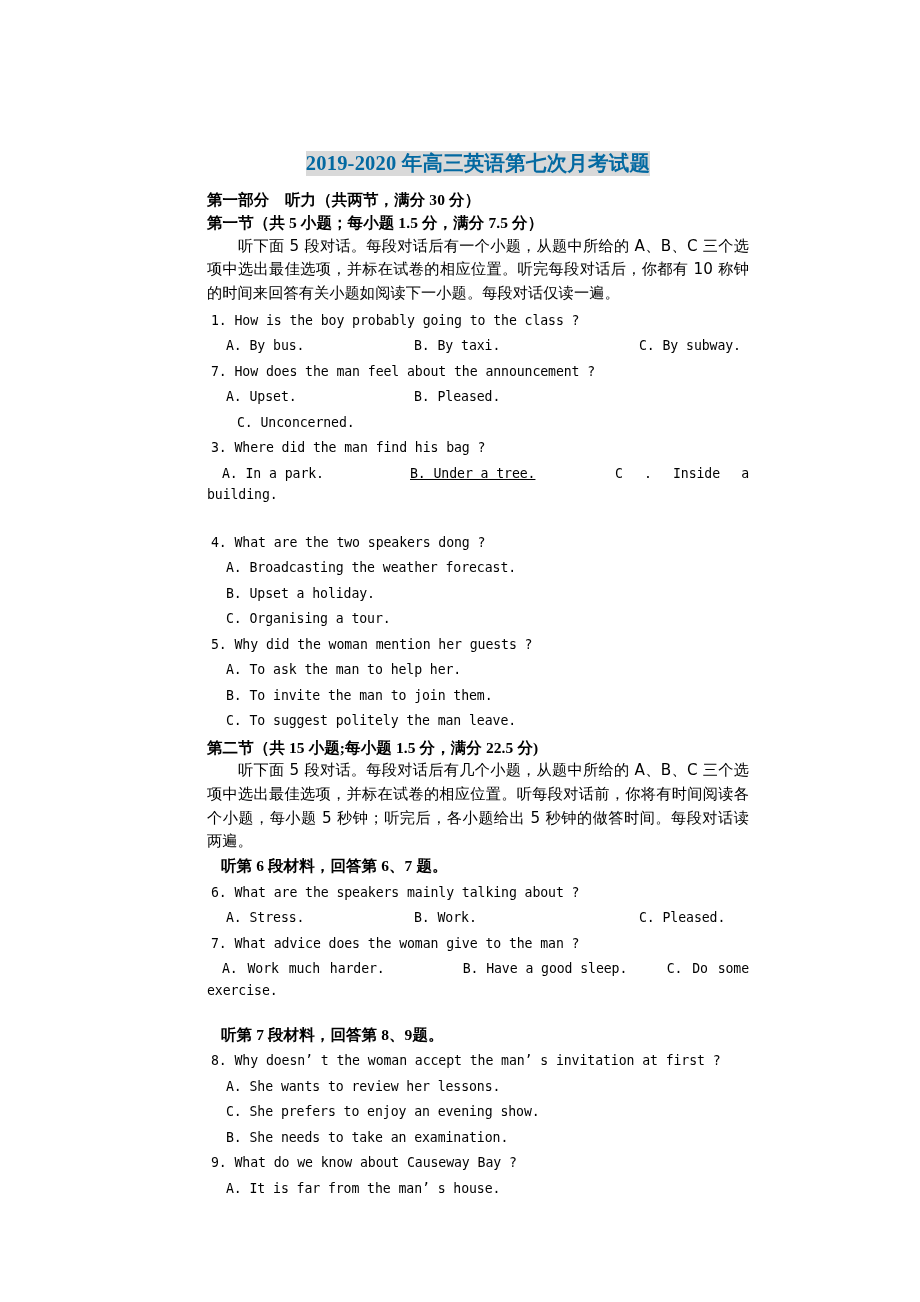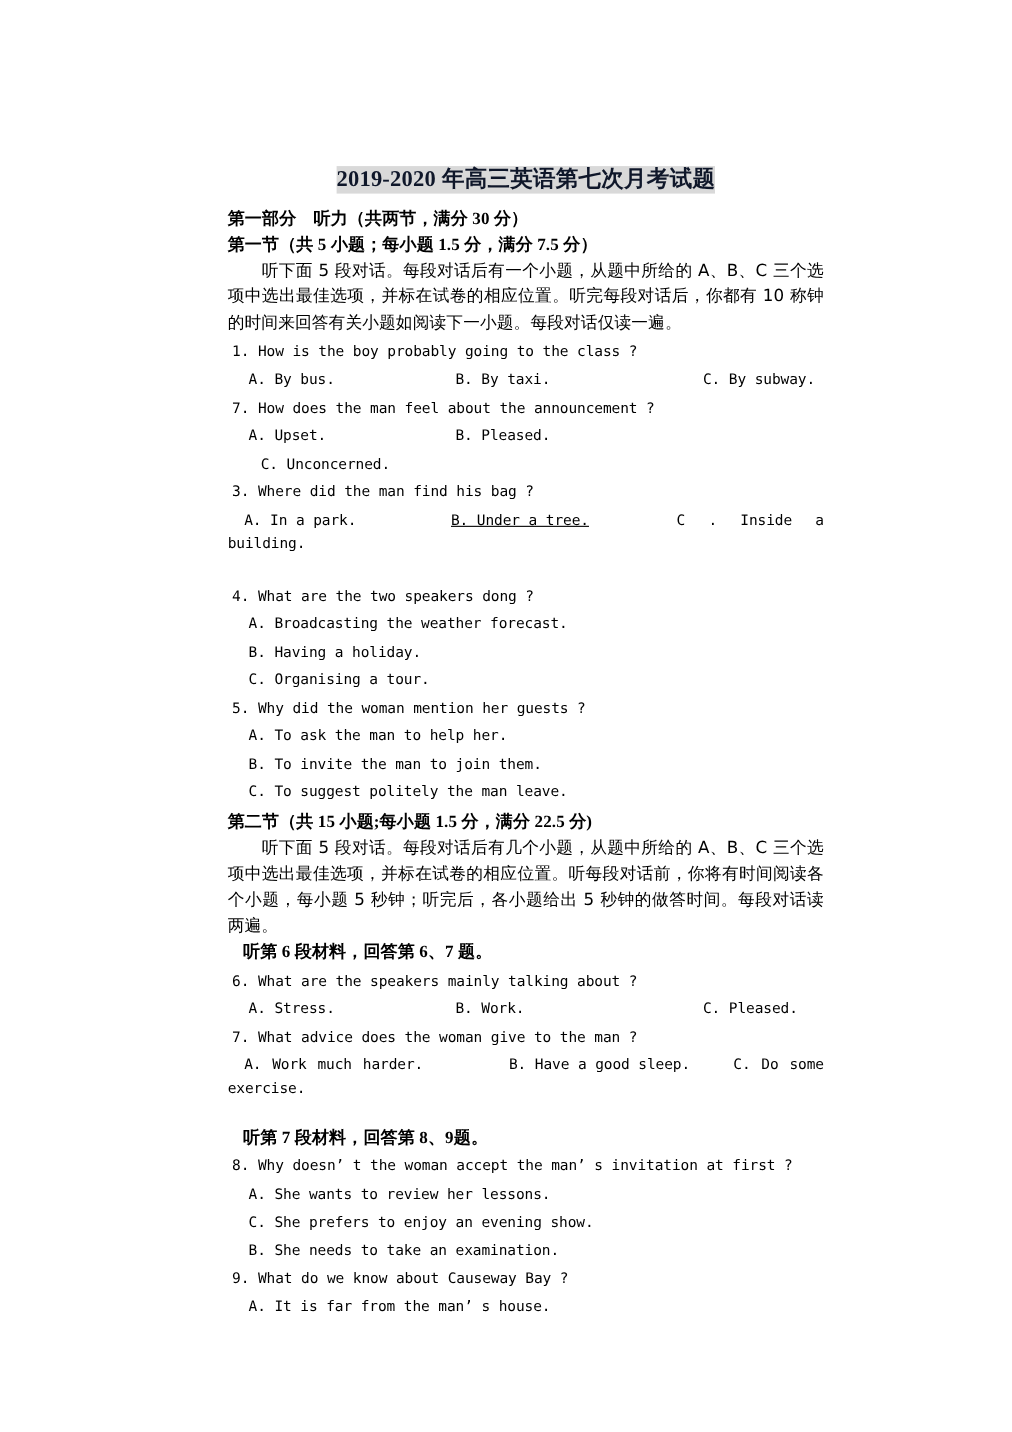--- a/index.html
+++ b/index.html
@@ -36,21 +36,21 @@
   .doc-title {
     text-align: center;
     margin: 0 0 10px 0;
     line-height: 1.35;
     font-size: 0px;          
   }
   .doc-title .hl {
     display: inline;
     font-size: 20.5px;
     font-weight: 700;
-    color: #0f172a;
+    color: #0369a1;
     background: #D9D9D9;
     font-family: "Liberation Serif", "DejaVu Serif", serif;
     letter-spacing: 0.2px;
     padding: 1px 0 2px 0;
   }
 
   
   .cn-head {
     font-family: Liberation Serif, serif;
     font-weight: 700;
@@ -132,21 +132,21 @@
 
     <p class="q-line">7. How does the man feel about the announcement ?</p>
     <p class="q-line"><span class="opt-indent"></span><span class="col-b">A. Upset.</span><span>B. Pleased.</span></p>
     <p class="q-line"><span class="opt-indent2"></span><span>C. Unconcerned.</span></p>
 
     <p class="q-line">3. Where did the man find his bag ?</p>
     <p class="q-wrap"><span class="opt-indent"></span><span class="col-b">A. In a park.</span><span class="col-c-narrow">B. Under a tree.</span><span>C . Inside a building.</span></p>
 
     <p class="q-line">4. What are the two speakers dong ?</p>
     <p class="q-line"><span class="opt-indent"></span><span>A. Broadcasting the weather forecast.</span></p>
-    <p class="q-line"><span class="opt-indent"></span><span>B. Having a holiday.</span></p>
+    <p class="q-line"><span class="opt-indent"></span><span>B. Upset a holiday.</span></p>
     <p class="q-line"><span class="opt-indent"></span><span>C. Organising a tour.</span></p>
 
     <p class="q-line">5. Why did the woman mention her guests ?</p>
     <p class="q-line"><span class="opt-indent"></span><span>A. To ask the man to help her.</span></p>
     <p class="q-line"><span class="opt-indent"></span><span>B. To invite the man to join them.</span></p>
     <p class="q-line"><span class="opt-indent"></span><span>C. To suggest politely the man leave.</span></p>
 
     <p class="cn-head">第二节（共 15 小题;每小题 1.5 分，满分 22.5 分)</p>
 
     <p class="cn-para">听下面 5 段对话。每段对话后有几个小题，从题中所给的 A、B、C 三个选项中选出最佳选项，并标在试卷的相应位置。听每段对话前，你将有时间阅读各个小题，每小题 5 秒钟；听完后，各小题给出 5 秒钟的做答时间。每段对话读两遍。</p>

